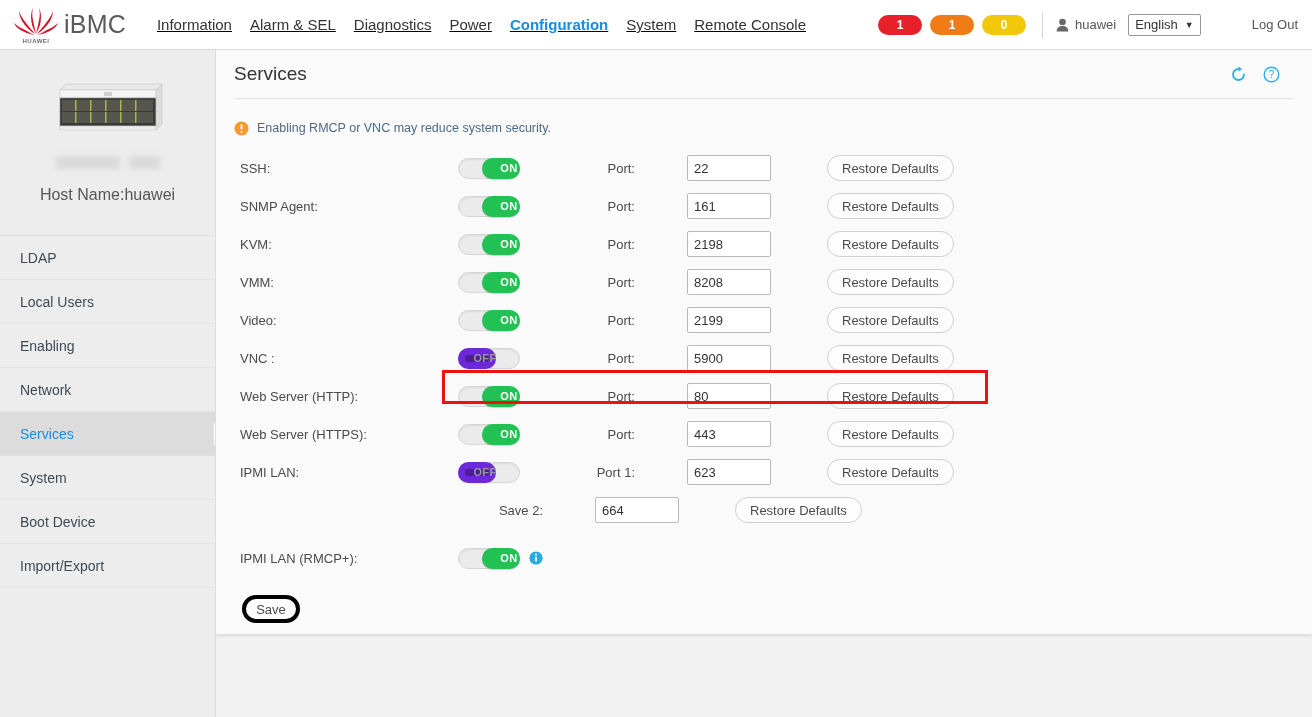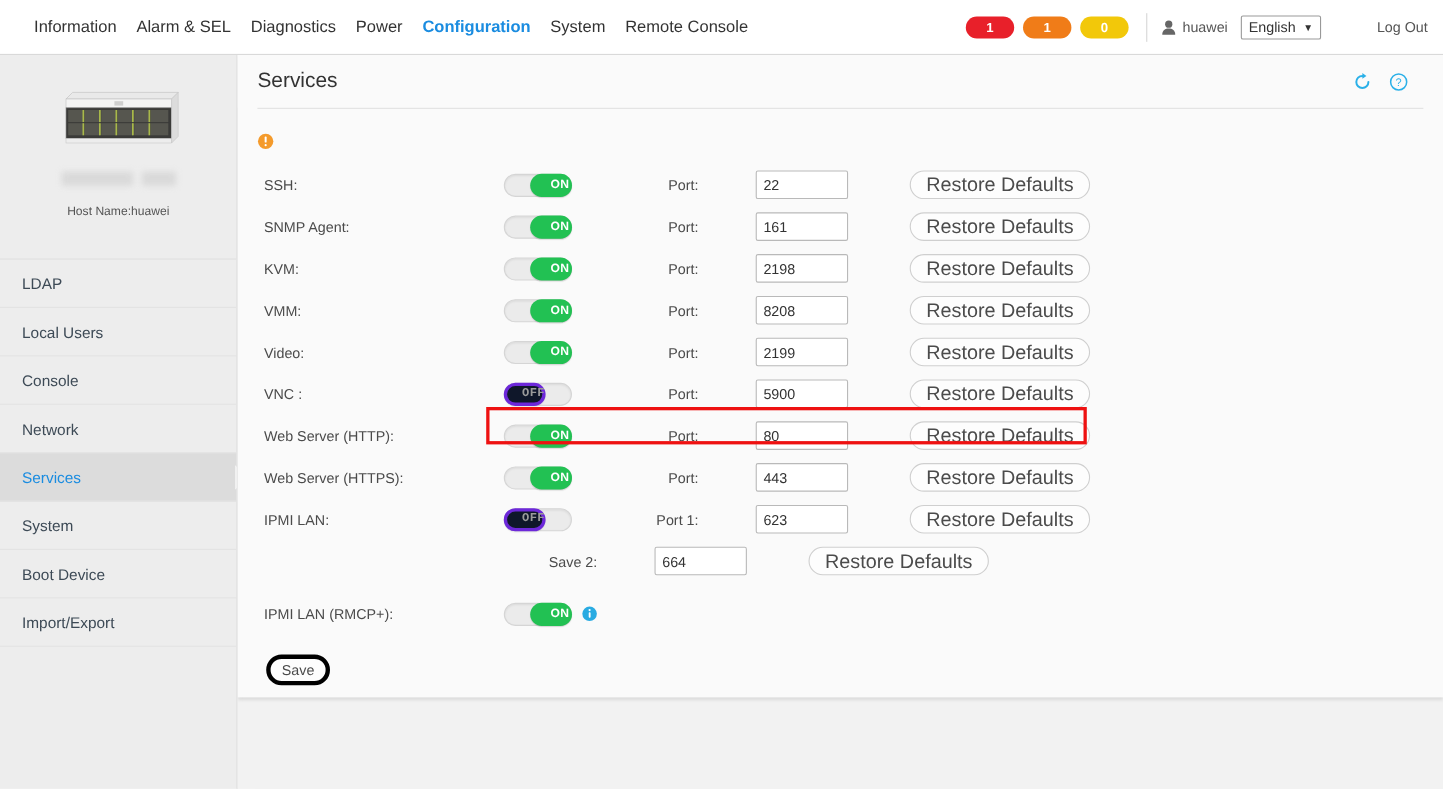--- a/index.html
+++ b/index.html
@@ -25,21 +25,21 @@
   .hw-logo svg { display: block; }
   .hw-word {
     position: absolute; left: 0; bottom: -1px; width: 44px;
     text-align: center; font-size: 6px; letter-spacing: .5px;
     color: #6a6a6a; font-weight: bold;
   }
   .ibmc {
     font-size: 25px; color: #5a5a5a; margin-left: 6px;
     letter-spacing: .2px;
   }
-  .navmenu { display: flex; align-items: center; margin-left: 22px; }
+  .navmenu { display: flex; align-items: center; margin-left: 22px; text-decoration: underline; }
   .navitem {
     font-size: 15px; color: #333333;
     padding: 0 9px; cursor: pointer; white-space: nowrap;
   }
   .navitem.active { color: #1a8ce0; font-weight: bold; }
 
   .topright {
     margin-left: auto; display: flex; align-items: center;
     padding-right: 14px;
   }
@@ -75,21 +75,21 @@
     display: flex; flex-direction: column; align-items: center;
     border-bottom: 1px solid #e0e0e0;
   }
   .server-img { width: 116px; height: 64px; }
   .model-blur {
     margin-top: 16px; width: 104px; height: 13px;
     background: linear-gradient(90deg,#d6d6d6 0 62%, transparent 62% 70%, #d6d6d6 70% 100%);
     filter: blur(3px); opacity: .85;
   }
   .hostname {
-    margin-top: 17px; font-size: 11px; color: #555;
+    margin-top: 17px; font-size: 16px; color: #555;
   }
   .navlist { }
   .navlink {
     height: 44px; display: flex; align-items: center;
     padding-left: 20px; font-size: 14px; color: #3d4a56;
     border-bottom: 1px solid #e3e3e3; cursor: pointer;
     position: relative;
   }
   .navlink.active {
     background: #dcdcdc; color: #1a8ce0;
@@ -155,43 +155,42 @@
     position: absolute; top: -1px; width: 38px; height: 21px;
     border-radius: 11px;
     display: flex; align-items: center; justify-content: center;
     font-size: 11px; font-weight: bold; letter-spacing: .4px; padding-left: 16px;
   }
   .toggle.on .knob {
     right: -1px; background: #22c153; color: #ffffff;
     box-shadow: 0 1px 1px rgba(0,0,0,.15);
   }
   .toggle.off .knob {
-    left: -1px; background: #0f172a; color: #9a9a9a;
-    border: 3px solid #6d28d9;
+    left: -1px; background: #4c1d95; color: #9a9a9a;
+    border: 7px solid #6d28d9;
     box-shadow: 0 1px 1px rgba(0,0,0,.08);
-    font-family: Liberation Mono, monospace;
   }
   .info-ico { display: flex; cursor: pointer; }
 
   .port-label {
     font-size: 13px; color: #4b4b4b;
     width: 46px; text-align: right; margin-right: 6px;
   }
   .port-input {
     width: 84px; height: 26px;
     border: 1px solid #b9b9b9; border-radius: 2px;
     background: #ffffff; font-size: 13px; color: #333;
     padding: 0 6px; font-family: "Liberation Sans", sans-serif;
     outline: none;
   }
   .btn-restore {
     margin-left: 10px;
     height: 26px; min-width: 126px; padding: 0 14px;
     border: 1px solid #cfcfcf; border-radius: 13px;
-    background: #fdfdfd; color: #4b4b4b; font-size: 18px;
+    background: #fdfdfd; color: #4b4b4b; font-size: 13px;
     cursor: pointer; font-family: "Liberation Sans", sans-serif;
   }
   .btn-save {
     margin: 18px 0 0 8px;
     height: 28px; width: 58px;
     border: 4px solid #000000; border-radius: 14px;
     background: #fdfdfd; color: #4b4b4b; font-size: 13px;
     cursor: pointer; font-family: "Liberation Sans", sans-serif;
   }
 
@@ -203,20 +202,36 @@
     left: 226px; top: 320px;
     width: 546px; height: 34px;
     border: 3px solid #ee1111;
     pointer-events: none; z-index: 50;
   }
 </style>
 </head>
 <body>
 
 <div class="topbar">
+  <div class="brand">
+    <div class="hw-logo">
+      <svg width="44" height="30" viewBox="0 0 44 30">
+        <g fill="#d7132a">
+          <path d="M22 27 C19 22 17 16 17 10 C17 6 18 3 19 1 C18 5 18 9 19 13 C20 18 21 23 22 27 Z"></path>
+          <path d="M22 27 C25 22 27 16 27 10 C27 6 26 3 25 1 C26 5 26 9 25 13 C24 18 23 23 22 27 Z"></path>
+          <path d="M21 27 C16 24 11 19 8 14 C6 10 5 7 5 4 C6 8 9 12 12 16 C15 20 19 24 21 27 Z"></path>
+          <path d="M23 27 C28 24 33 19 36 14 C38 10 39 7 39 4 C38 8 35 12 32 16 C29 20 25 24 23 27 Z"></path>
+          <path d="M20 28 C15 27 9 25 5 22 C2 20 1 18 0 16 C3 19 7 21 11 23 C15 25 18 27 20 28 Z"></path>
+          <path d="M24 28 C29 27 35 25 39 22 C42 20 43 18 44 16 C41 19 37 21 33 23 C29 25 26 27 24 28 Z"></path>
+        </g>
+      </svg>
+      <div class="hw-word">HUAWEI</div>
+    </div>
+    <div class="ibmc">iBMC</div>
+  </div>
 
   <div class="navmenu">
     <div class="navitem">Information</div>
     <div class="navitem">Alarm &amp; SEL</div>
     <div class="navitem">Diagnostics</div>
     <div class="navitem">Power</div>
     <div class="navitem active">Configuration</div>
     <div class="navitem">System</div>
     <div class="navitem">Remote Console</div>
   </div>
@@ -280,21 +295,21 @@
       </g>
       <rect x="10" y="50" width="96" height="4" fill="#ededed" stroke="#c6c6c6" stroke-width="0.5"></rect>
       <polygon points="106,14 112,8 112,48 106,54" fill="#dcdcdc" stroke="#c2c2c2" stroke-width="0.5"></polygon>
     </svg>
     <div class="model-blur"></div>
     <div class="hostname">Host Name:huawei</div>
   </div>
   <div class="navlist">
     <div class="navlink">LDAP</div>
     <div class="navlink">Local Users</div>
-    <div class="navlink">Console</div>
+    <div class="navlink">Enabling</div>
     <div class="navlink">Network</div>
     <div class="navlink active">Services</div>
     <div class="navlink">System</div>
     <div class="navlink">Boot Device</div>
     <div class="navlink">Import/Export</div>
   </div>
 </div>
 
 <div class="main">
   <div class="panel">
@@ -321,20 +336,21 @@
     <div class="panel-body">
 
       <div class="notice">
         <span class="warn-ico">
           <svg width="15" height="15" viewBox="0 0 15 15">
             <circle cx="7.5" cy="7.5" r="7" fill="#f49a2b"></circle>
             <rect x="6.6" y="3.2" width="1.8" height="5.4" rx="0.8" fill="#ffffff"></rect>
             <circle cx="7.5" cy="11" r="1" fill="#ffffff"></circle>
           </svg>
         </span>
+        <span class="notice-text">Enabling RMCP or VNC may reduce system security.</span>
       </div>
 
       
       <div class="svc-row">
         <div class="svc-label">SSH:</div>
         <div class="toggle-cell">
           <div class="toggle on">
             <div class="knob">ON</div>
           </div>
         </div>

